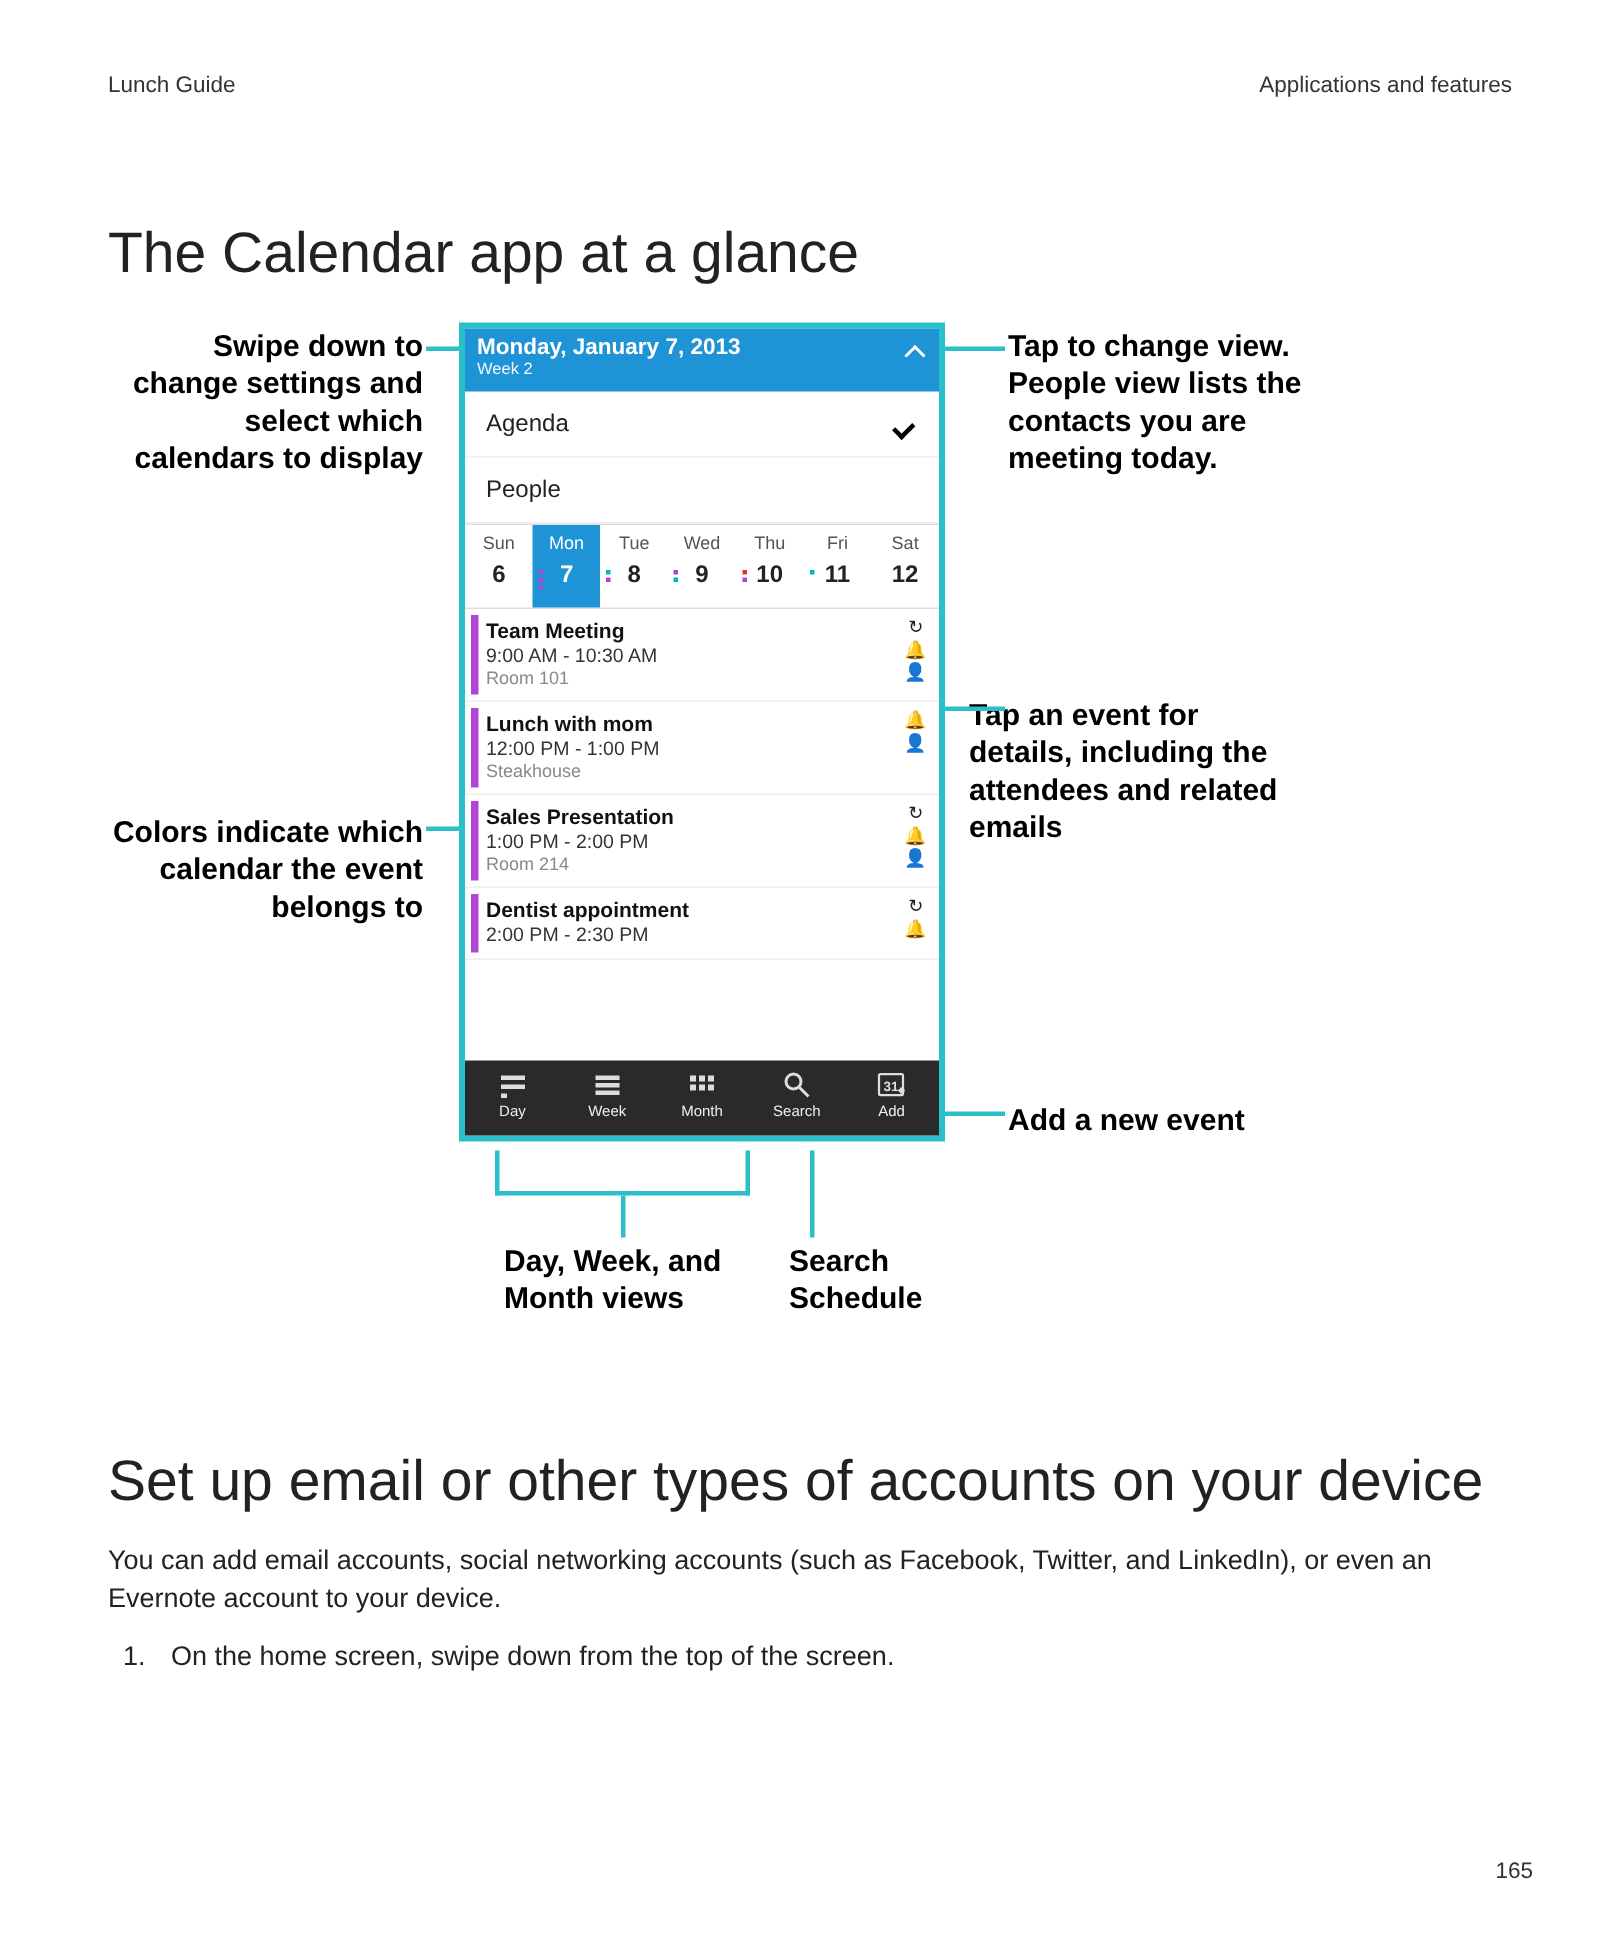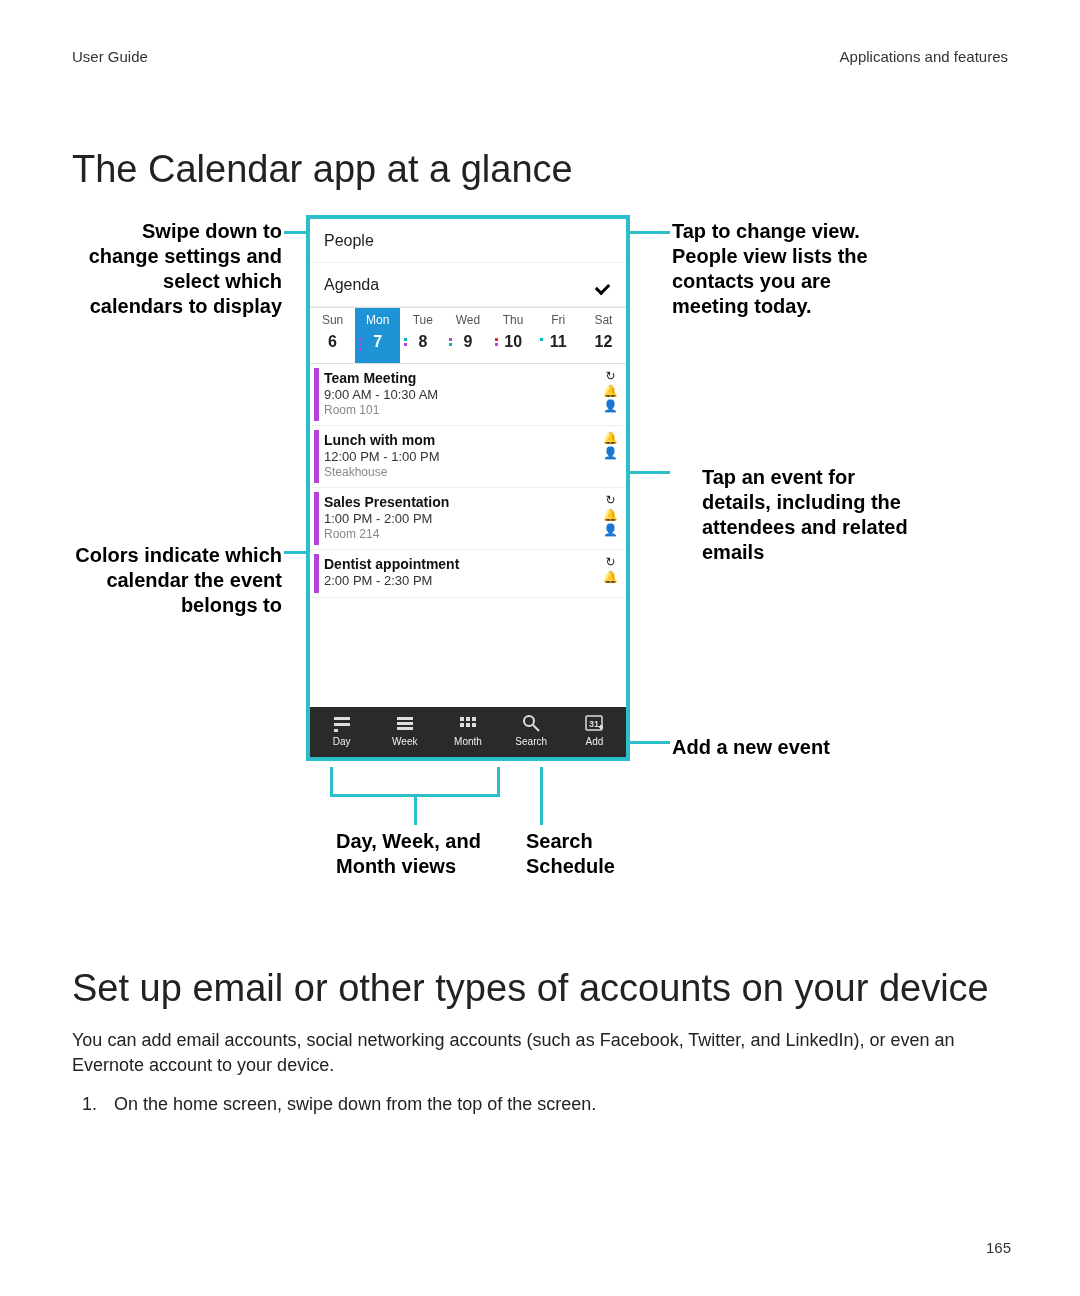--- a/index.html
+++ b/index.html
@@ -9,21 +9,21 @@
     background: #fff;
     font-family: "Helvetica Neue", Arial, sans-serif;
     color: #222;
     position: relative;
   }
   .page {
     padding: 48px 72px 40px 72px;
   }
   .hdr-left { position: absolute; top: 48px; left: 72px; font-size: 15px; color: #333; }
   .hdr-right { position: absolute; top: 48px; right: 72px; font-size: 15px; color: #333; }
-  .pgnum { position: absolute; bottom: 40px; right: 69px; font-size: 15px; color: #333; }
+  .pgnum { position: absolute; bottom: 40px; right: 58px; font-size: 15px; color: #333; }
 
   h1.section1 { font-weight: 300; font-size: 38px; margin: 100px 0 24px 0; color: #222; }
   h1.section2 { font-weight: 300; font-size: 38px; margin: 32px 0 18px 0; color: #222; }
   p.body { font-size: 18px; line-height: 1.4; margin: 0 0 14px 0; }
   ol.body { font-size: 18px; line-height: 1.4; margin-left: 30px; }
   ol.body li { padding-left: 12px; }
 
   
   .diagram {
     position: relative;
@@ -123,58 +123,63 @@
   .lead { position: absolute; background: #2bc0c9; }
   .lead.h { height: 3px; }
   .lead.v { width: 3px; }
 
   .bracket { position: absolute; border: 3px solid #2bc0c9; border-top: none; }
 </style>
 </head>
 <body>
 
 <div class="page">
-  <div class="hdr-left">User Guide</div>
+  <div class="hdr-left">Lunch Guide</div>
   <div class="hdr-right">Applications and features</div>
 
   <h1 class="section1">The Calendar app at a glance</h1>
 
   <div class="diagram">
 
     <div class="callout left" style="left:0; top:4px; width:210px;">Swipe down to change settings and select which calendars to display</div>
     <div class="callout left" style="left:0; top:328px; width:210px;">Colors indicate which calendar the event belongs to</div>
 
     <div class="callout right" style="left:600px; top:4px; width:210px;">Tap to change view. People view lists the contacts you are meeting today.</div>
-    <div class="callout right" style="left:630px; top:250px; width:220px;">Tap an event for details, including the attendees and related emails</div>
+    <div class="callout right" style="left:574px; top:250px; width:220px;">Tap an event for details, including the attendees and related emails</div>
     <div class="callout right" style="left:600px; top:520px; width:210px;">Add a new event</div>
 
     <div class="callout" style="left:264px; top:614px; width:170px;">Day, Week, and Month views</div>
     <div class="callout" style="left:454px; top:614px; width:150px;">Search Schedule</div>
 
     <div class="lead h" style="left:212px; top:16px; width:22px;"></div>
     <div class="lead h" style="left:212px; top:336px; width:28px;"></div>
     <div class="lead h" style="left:558px; top:16px; width:40px;"></div>
     <div class="lead h" style="left:558px; top:256px; width:40px;"></div>
     <div class="lead h" style="left:558px; top:526px; width:40px;"></div>
 
     <div class="bracket" style="left:258px; top:552px; width:170px; height:30px;"></div>
     <div class="lead v" style="left:342px; top:582px; height:28px;"></div>
 
     <div class="lead v" style="left:468px; top:552px; height:58px;"></div>
 
     <div class="phone">
+      <div class="ph-header">
+        <div class="date">Monday, January 7, 2013</div>
+        <div class="week">Week 2</div>
+        <div class="chev"></div>
+      </div>
 
       <div class="view-list">
+        <div class="view-item">
+          <span>Agenda</span>
+          <span class="ck on"></span>
+        </div>
         <div class="view-item">
           <span>People</span>
           <span class="ck"></span>
-        </div>
-        <div class="view-item">
-          <span>Agenda</span>
-          <span class="ck on"></span>
         </div>
       </div>
 
       <div class="wk-row">
         <div class="wk-cell">
             <span class="dname">Sun</span>
             <span class="dnum">6</span>
           </div>
         <div class="wk-cell sel">
             <span class="dname">Mon</span>

